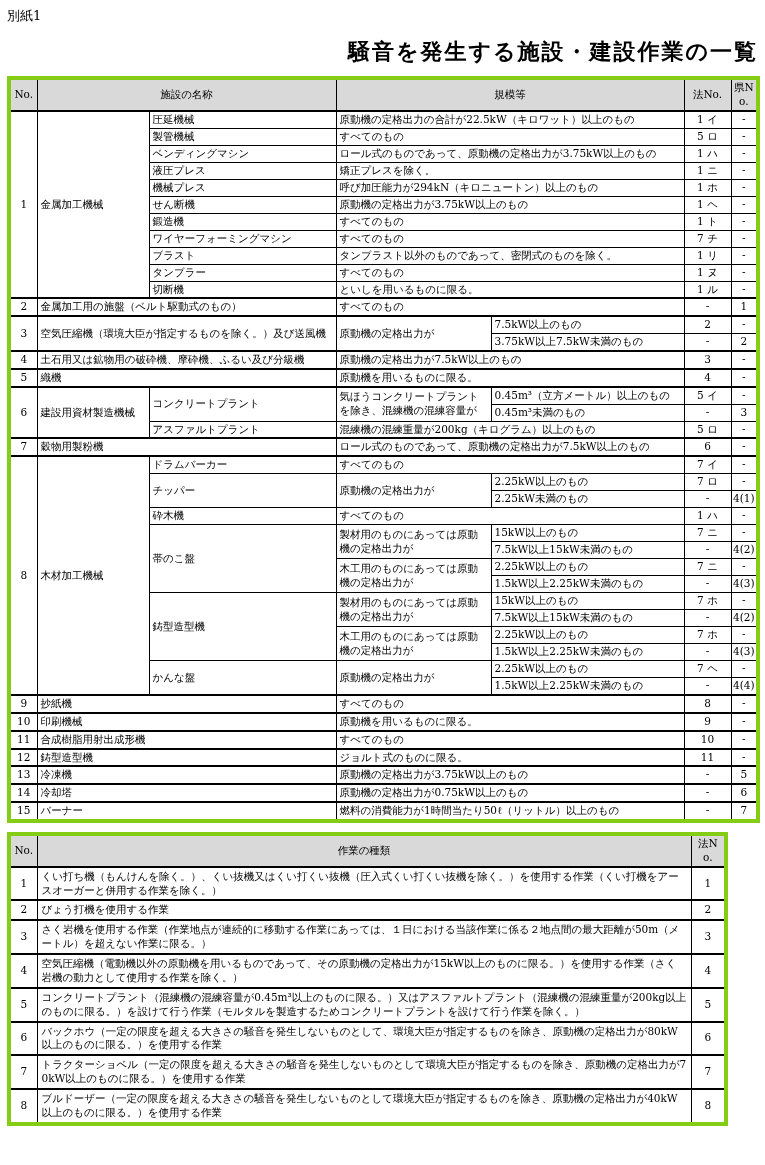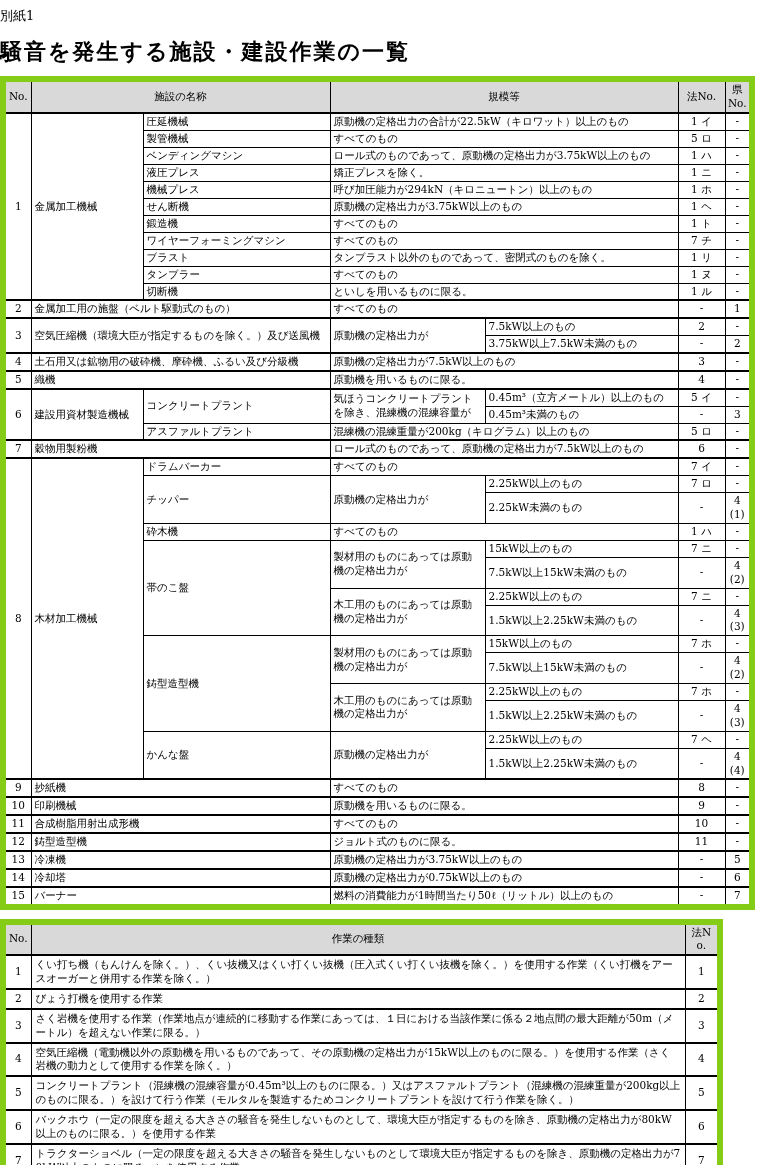--- a/index.html
+++ b/index.html
@@ -2,34 +2,34 @@
 <html lang="ja"><head>
 <meta charset="utf-8">
 <style>
   * { margin:0; padding:0; box-sizing:border-box; }
   html,body { background:#fff; }
   body {
     width:765px; height:1165px;
     color:#000;
     font-family:"DejaVu Serif","Liberation Serif",serif;
   }
-  .sheet { width:765px; height:1165px; padding:7px 0; overflow:hidden; }
+  .sheet { width:765px; height:1165px; padding:7px 7px; overflow:hidden; }
   .attachment { font-size:13px; }
   .doc-title {
-    text-align:left; font-size:22px; font-weight:bold;
+    text-align:right; font-size:22px; font-weight:bold;
     letter-spacing:2px; margin-top:12px;
     font-family:"DejaVu Sans","Liberation Sans",sans-serif;
   }
   .sec-head { margin-top:24px; white-space:nowrap; }
   .sec-head .big   { font-size:17px; }
   .sec-head .big2  { font-size:15px; }
   .sec-head .note  { font-size:9.5px; }
   table.t {
     border-collapse:collapse; table-layout:fixed;
-    border:6px solid #84cc16; margin-top:9px;
+    border:4px solid #84cc16; margin-top:9px;
   }
   table.t1 { width:749px; }
   table.t2 { width:717px; }
   .t th, .t td {
     border:1px solid #000;
     font-size:10.5px; line-height:1.32;
     padding:1px 3px; vertical-align:middle;
     overflow:hidden; word-break:break-all;
   }
   .t thead th {

